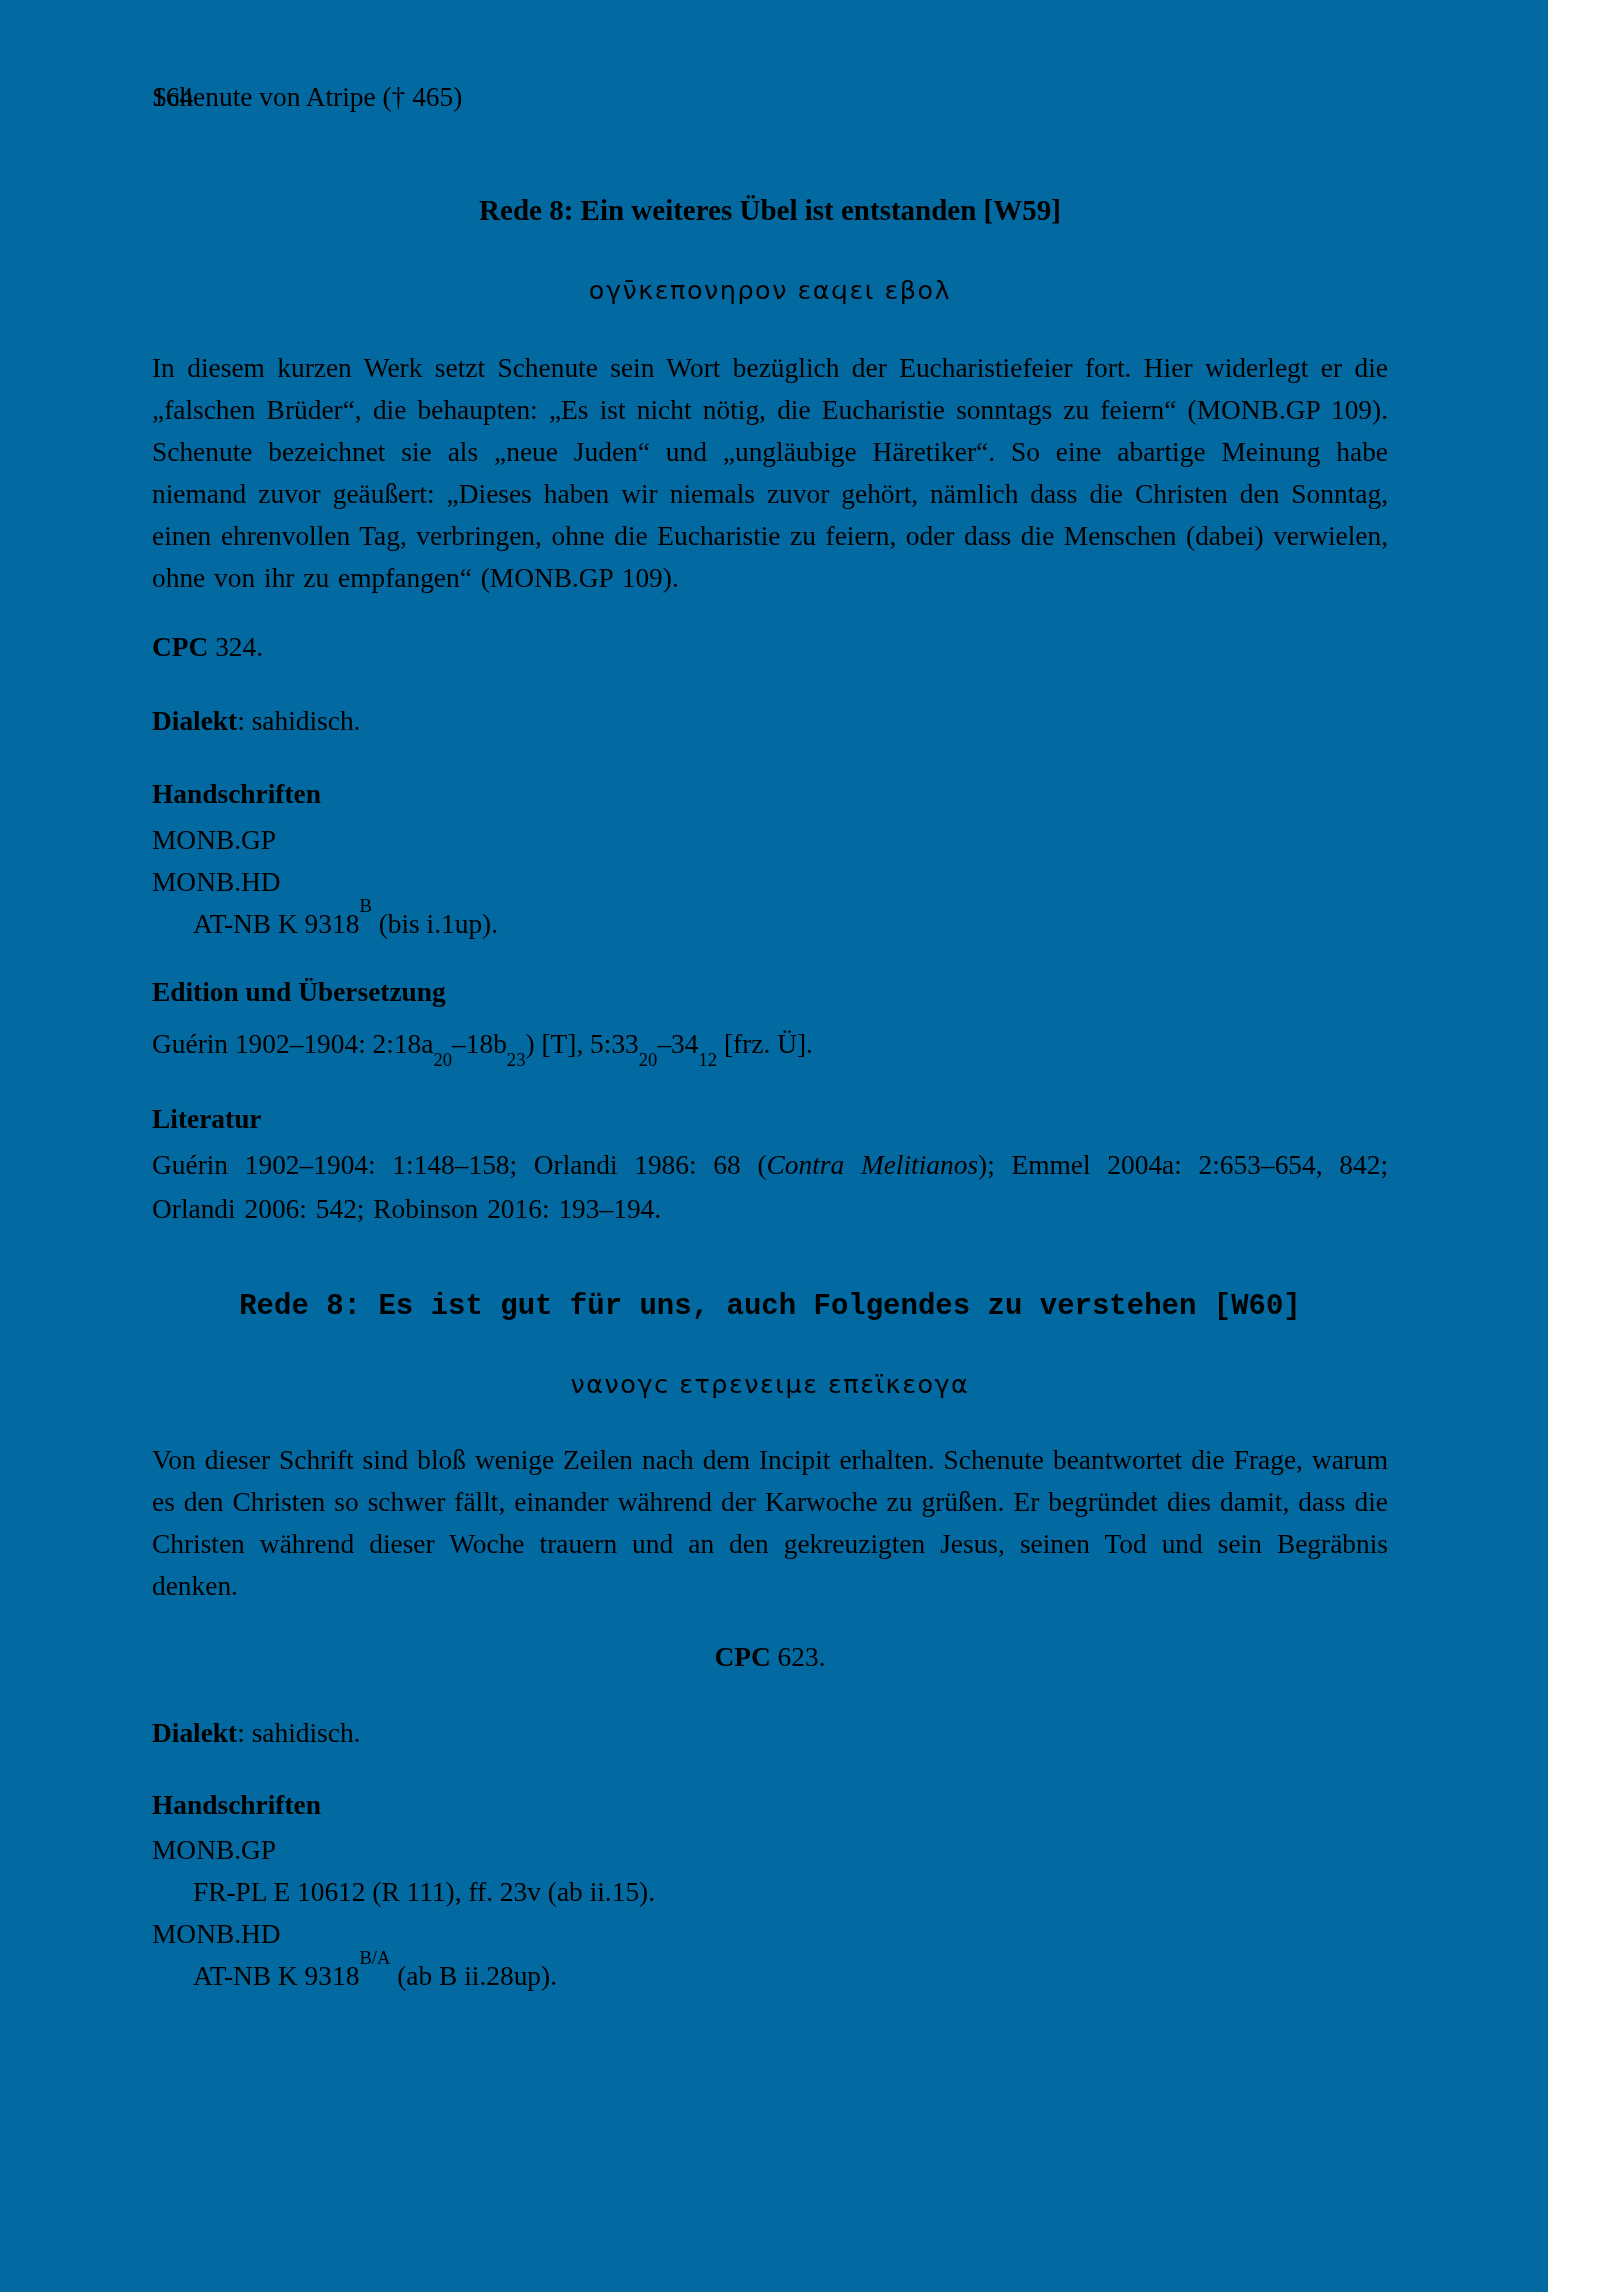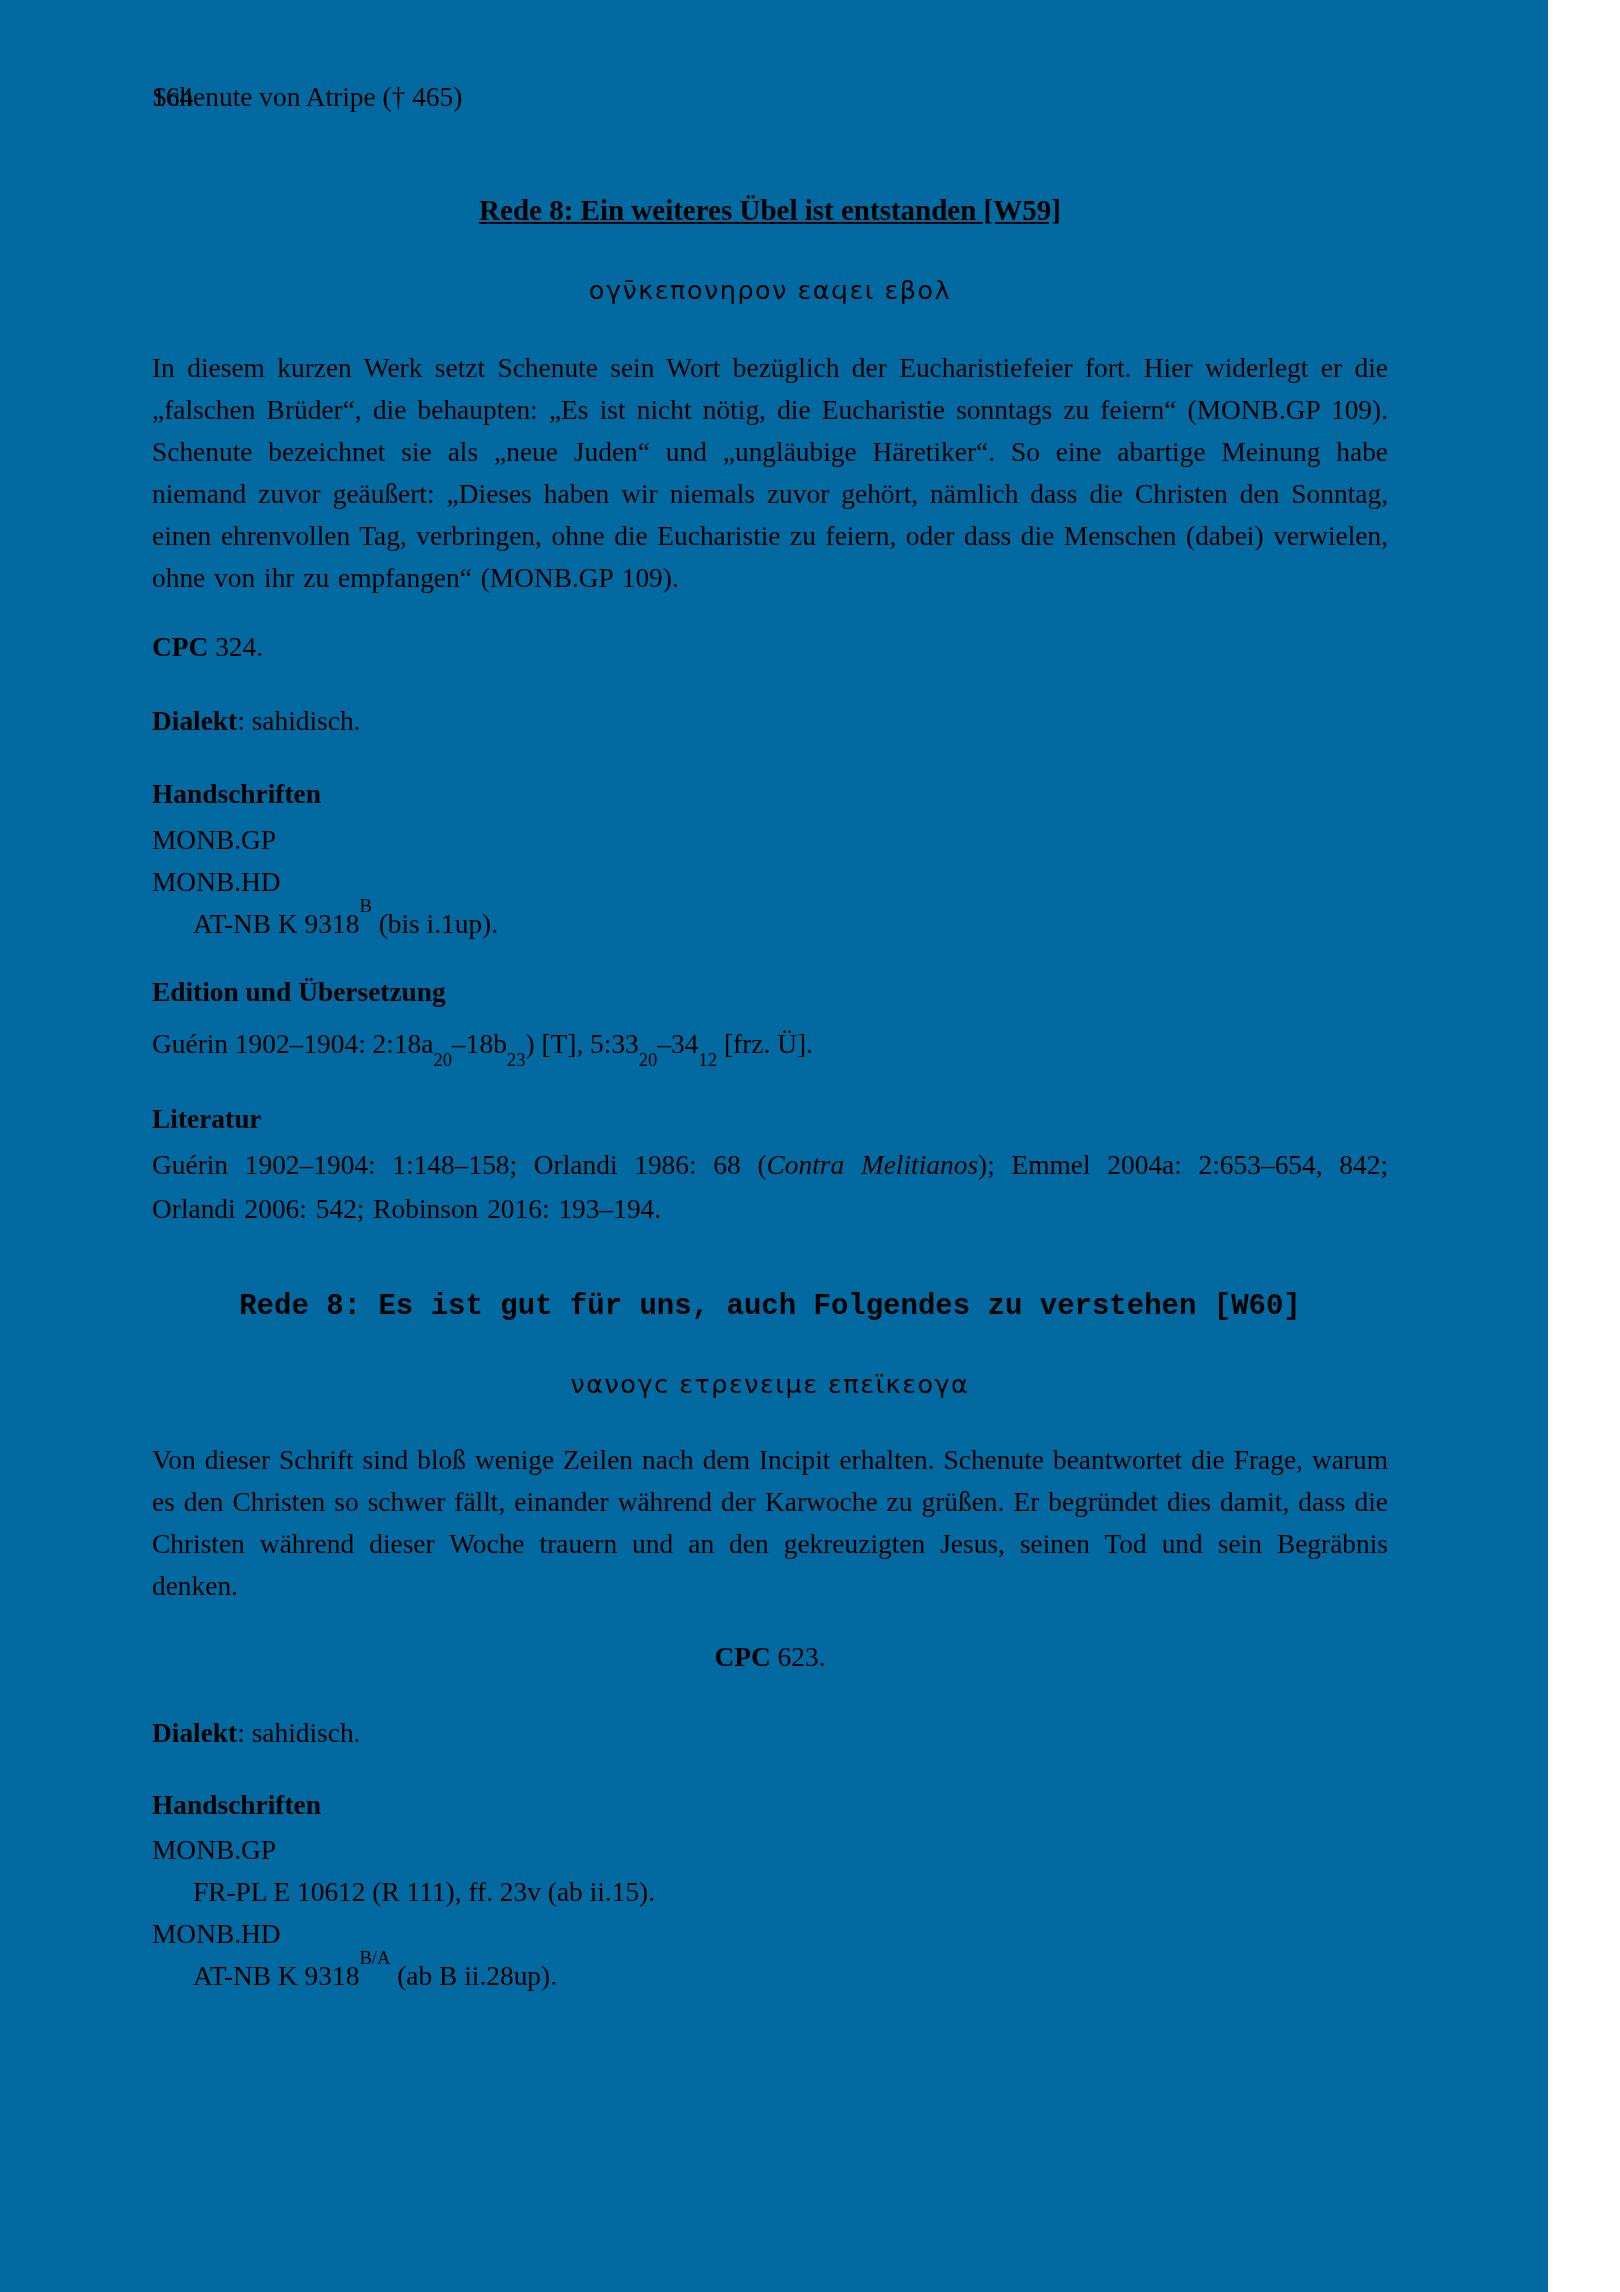--- a/index.html
+++ b/index.html
@@ -80,21 +80,21 @@
     line-height: 0;
   }
   sub.esub {
     font-size: 18.6px;
     position: relative;
     top: 6.9px;
     line-height: 0;
   }
   .it { font-style: italic; }
   
-  .mt78 { margin-top: 76px; text-decoration: underline; }
+  .mt78 { margin-top: 76px; }
   .mt57 { margin-top: 56px; font-family: Liberation Mono, monospace; }
   .mt44 { margin-top: 43px; }
   .mt42 { margin-top: 41px; }
   .mt40 { margin-top: 39px; }
   .mt38 { margin-top: 37px; }
   .mt35 { margin-top: 34px; }
   .mt34 { margin-top: 33px; }
   .mt33 { margin-top: 32px; }
   .mt32 { margin-top: 31px; }
   .mt31 { margin-top: 30px; }

